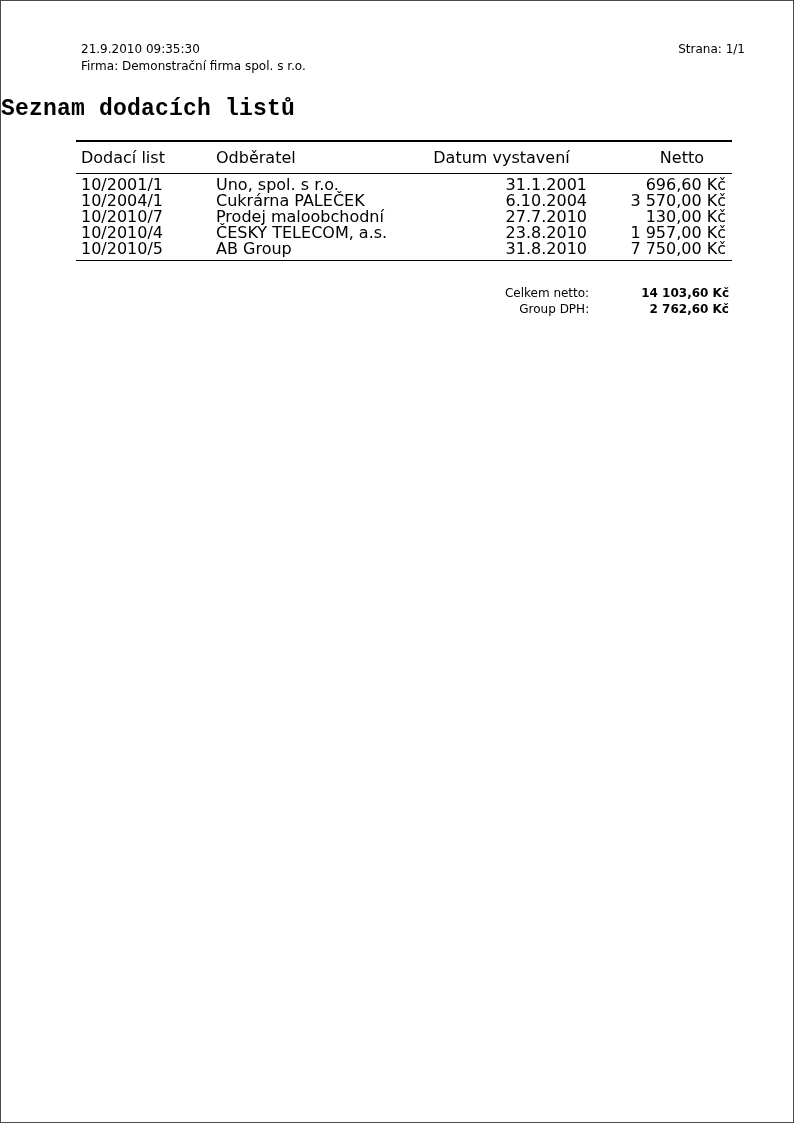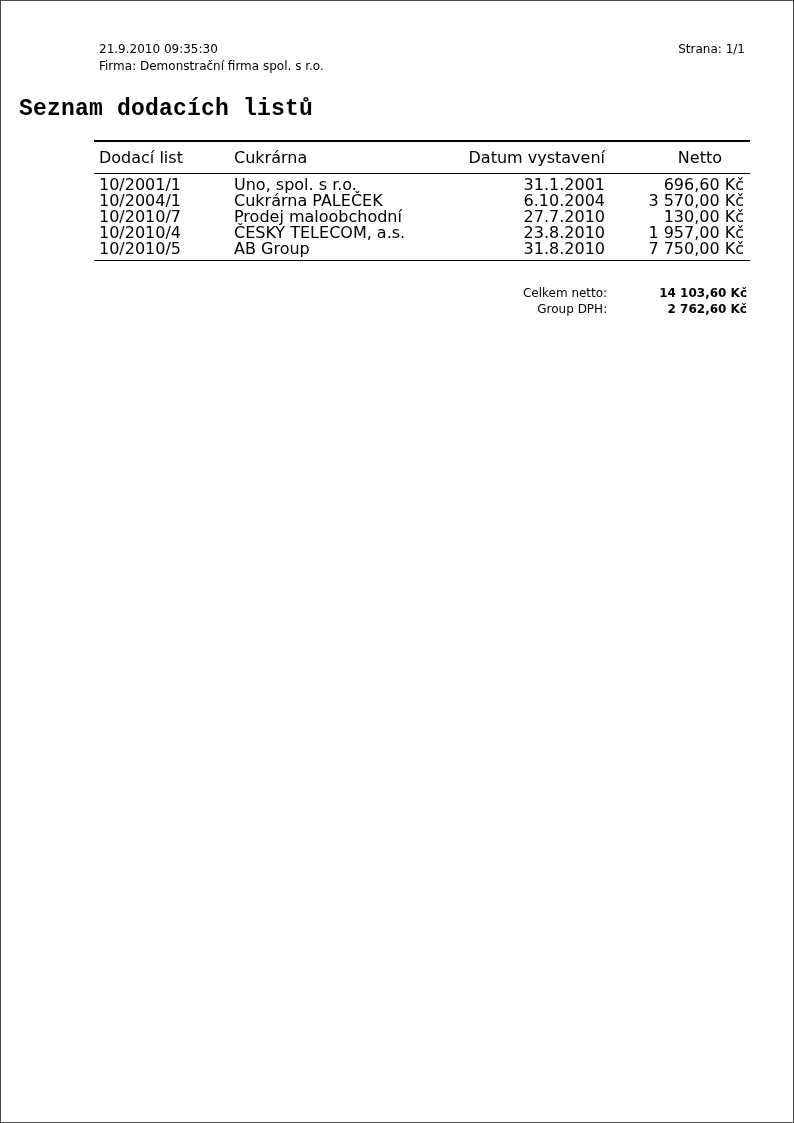--- a/index.html
+++ b/index.html
@@ -8,21 +8,20 @@
     font-family: "DejaVu Sans", "Liberation Sans", sans-serif;
     color: #000;
   }
   .page {
     position: relative;
     width: 794px;
     height: 1123px;
     background: #fff;
     border: 1px solid #4a4a4a;
     overflow: hidden;
-    padding-left: 18px;
   }
   .meta-row {
     display: flex;
     justify-content: space-between;
     padding: 40px 48px 0 80px;
     font-size: 12px;
     line-height: 16px;
   }
   .company-line {
     padding: 1px 48px 0 80px;
@@ -44,21 +43,21 @@
     table-layout: fixed;
     font-size: 16px;
   }
   table.report { border-top: 2px solid #000; }
   table.report thead th {
     font-weight: normal;
     text-align: left;
     padding: 6px 0 6px 5px;
     border-bottom: 1px solid #000;
   }
-  table.report thead th.num { text-align: right; padding-right: 4px; }
+  table.report thead th.num { text-align: center; padding-right: 4px; }
   table.report thead th.netto-head { text-align: right; padding-right: 28px; }
   table.report tbody td {
     padding: 0 0 0 5px;
     line-height: 16px;
     vertical-align: top;
   }
   table.report tbody tr:first-child td { padding-top: 3px; }
   table.report tbody tr:last-child td { padding-bottom: 3px; }
   table.report tbody td.num { text-align: right; padding-right: 4px; padding-left: 0; }
   table.report tbody td.netto { text-align: right; padding-right: 6px; padding-left: 0; }
@@ -102,21 +101,21 @@
   <table class="report">
     <colgroup>
       <col class="col-doc">
         <col class="col-cust">
         <col class="col-date">
         <col class="col-netto">
     </colgroup>
     <thead>
       <tr>
         <th>Dodací list</th>
-        <th>Cukrárna</th>
+        <th>Odběratel</th>
         <th class="num">Datum vystavení</th>
         <th class="netto-head">Netto</th>
       </tr>
     </thead>
     <tbody>
       <tr>
         <td>10/2001/1</td>
         <td>Uno, spol. s r.o.</td>
         <td class="num">31.1.2001</td>
         <td class="netto">696,60 Kč</td>

